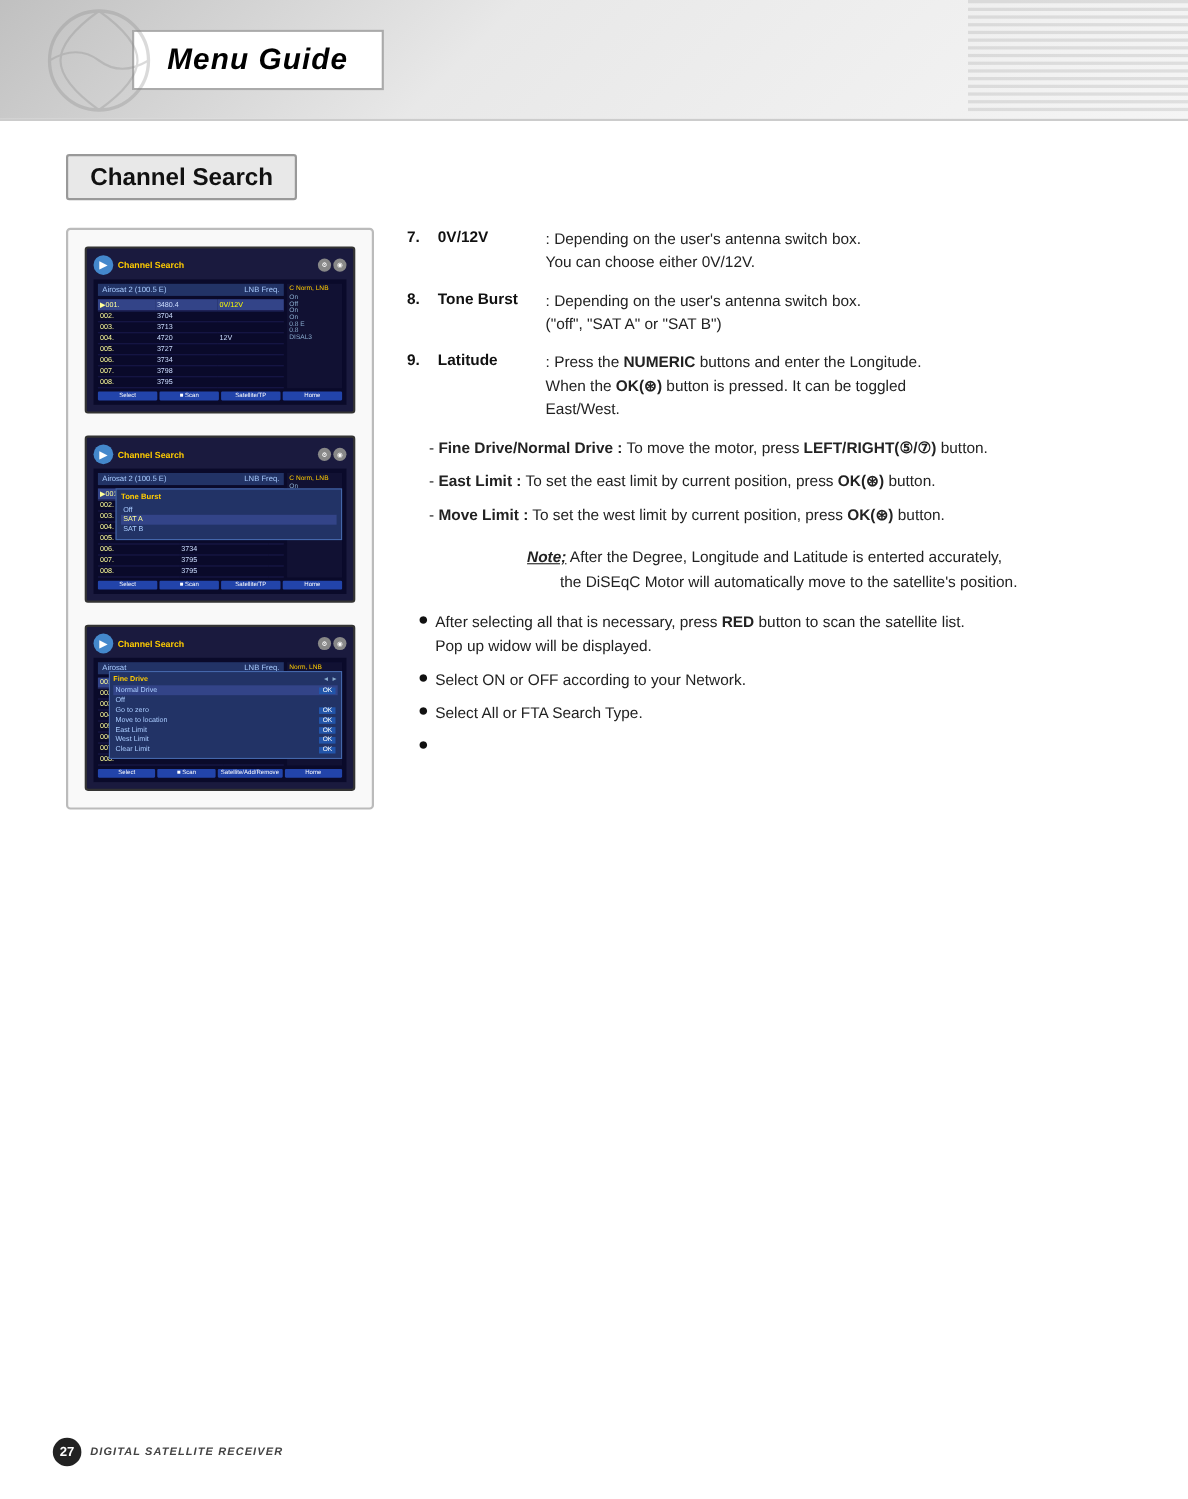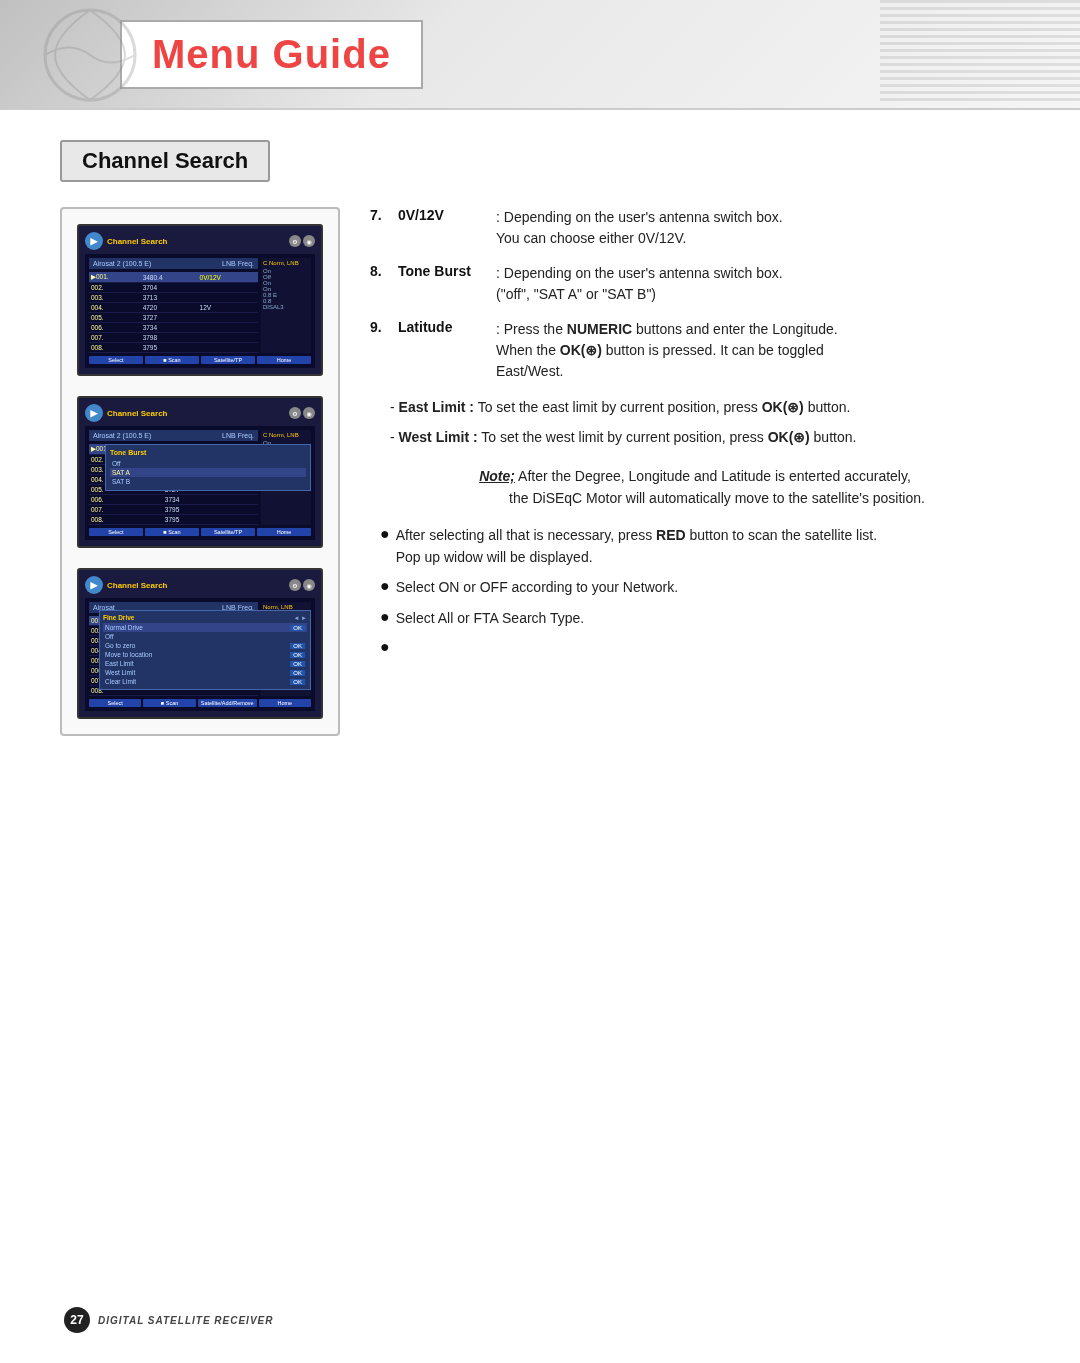--- a/index.html
+++ b/index.html
@@ -35,24 +35,25 @@
       width: 100%;
       height: 100%;
     }
     .header-title-box {
       background: white;
       border: 2px solid #aaa;
       padding: 10px 30px;
       margin-left: 60px;
     }
     .header-title {
-      font-size: 40px;
+      font-size: 27px;
       font-weight: 900;
-      color: #ef4444;
+      color: #000000;
       letter-spacing: 1px;
+      font-style: italic;
     }
 
     
     .page-content {
       padding: 30px 60px 40px 60px;
     }
 
     
     .section-title-box {
       background: #e8e8e8;
@@ -635,24 +636,27 @@
         <span class="instruction-text">
           : Press the <strong>NUMERIC</strong> buttons and enter the Longitude.<br>
           When the <strong>OK(⊛)</strong> button is pressed. It can be toggled<br>
           East/West.
         </span>
       </div>
 
 
 
       <div class="sub-instruction">
+        <strong>Fine Drive/Normal Drive :</strong> To move the motor, press <strong>LEFT/RIGHT(⑤/⑦)</strong> button.
+      </div>
+      <div class="sub-instruction">
         <strong>East Limit :</strong> To set the east limit by current position, press <strong>OK(⊛)</strong> button.
       </div>
       <div class="sub-instruction">
-        <strong>West Limit :</strong> To set the west limit by current position, press <strong>OK(⊛)</strong> button.
+        <strong>Move Limit :</strong> To set the west limit by current position, press <strong>OK(⊛)</strong> button.
       </div>
 
       <div class="note-block" style="margin-top:16px;text-align:center;">
         <span class="note-label">Note;</span>
         After the Degree, Longitude and Latitude is enterted accurately,<br>
         <span style="padding-left:44px;display:inline-block;">the DiSEqC Motor will automatically move to the satellite's position.</span>
       </div>
 
       <div class="bullet-item">
         <span class="bullet-dot">●</span>
@@ -669,18 +673,18 @@
       <div class="bullet-item">
         <span class="bullet-dot">●</span>
       </div>
 
     </div>
 
   </div>
 
 </div>
 
-<div style="position:absolute;bottom:30px;left:64px;display:flex;align-items:center;gap:8px;justify-content:center;">
+<div style="position:absolute;bottom:30px;left:48px;display:flex;align-items:center;gap:8px;justify-content:center;">
   <div style="background:#222;color:white;width:26px;height:26px;border-radius:50%;display:flex;align-items:center;justify-content:center;font-size:12px;font-weight:bold;">
     <span>27</span>
   </div>
   <span style="font-size:10px;font-weight:bold;color:#444;letter-spacing:1px;font-style:italic;">DIGITAL SATELLITE RECEIVER</span>
 </div>
 
 </body></html>

